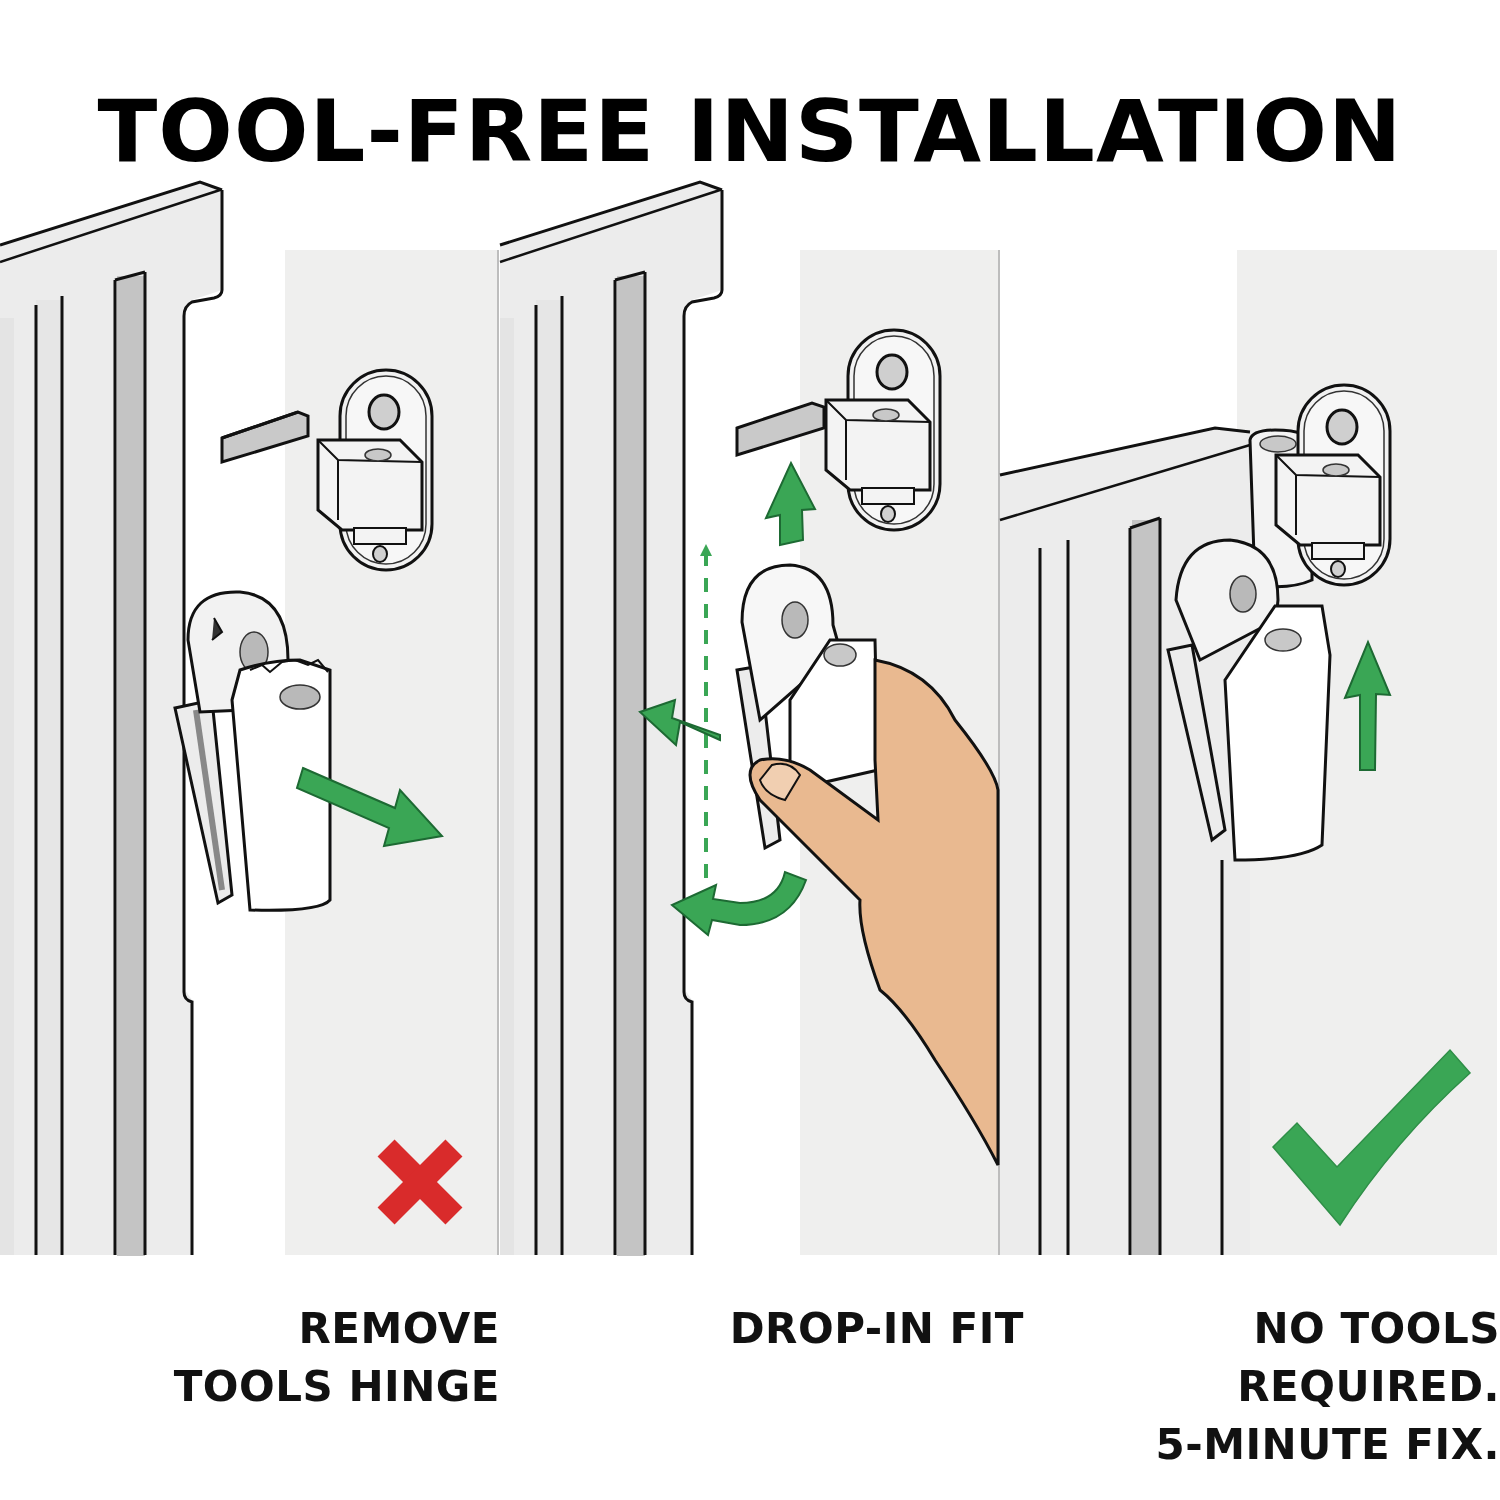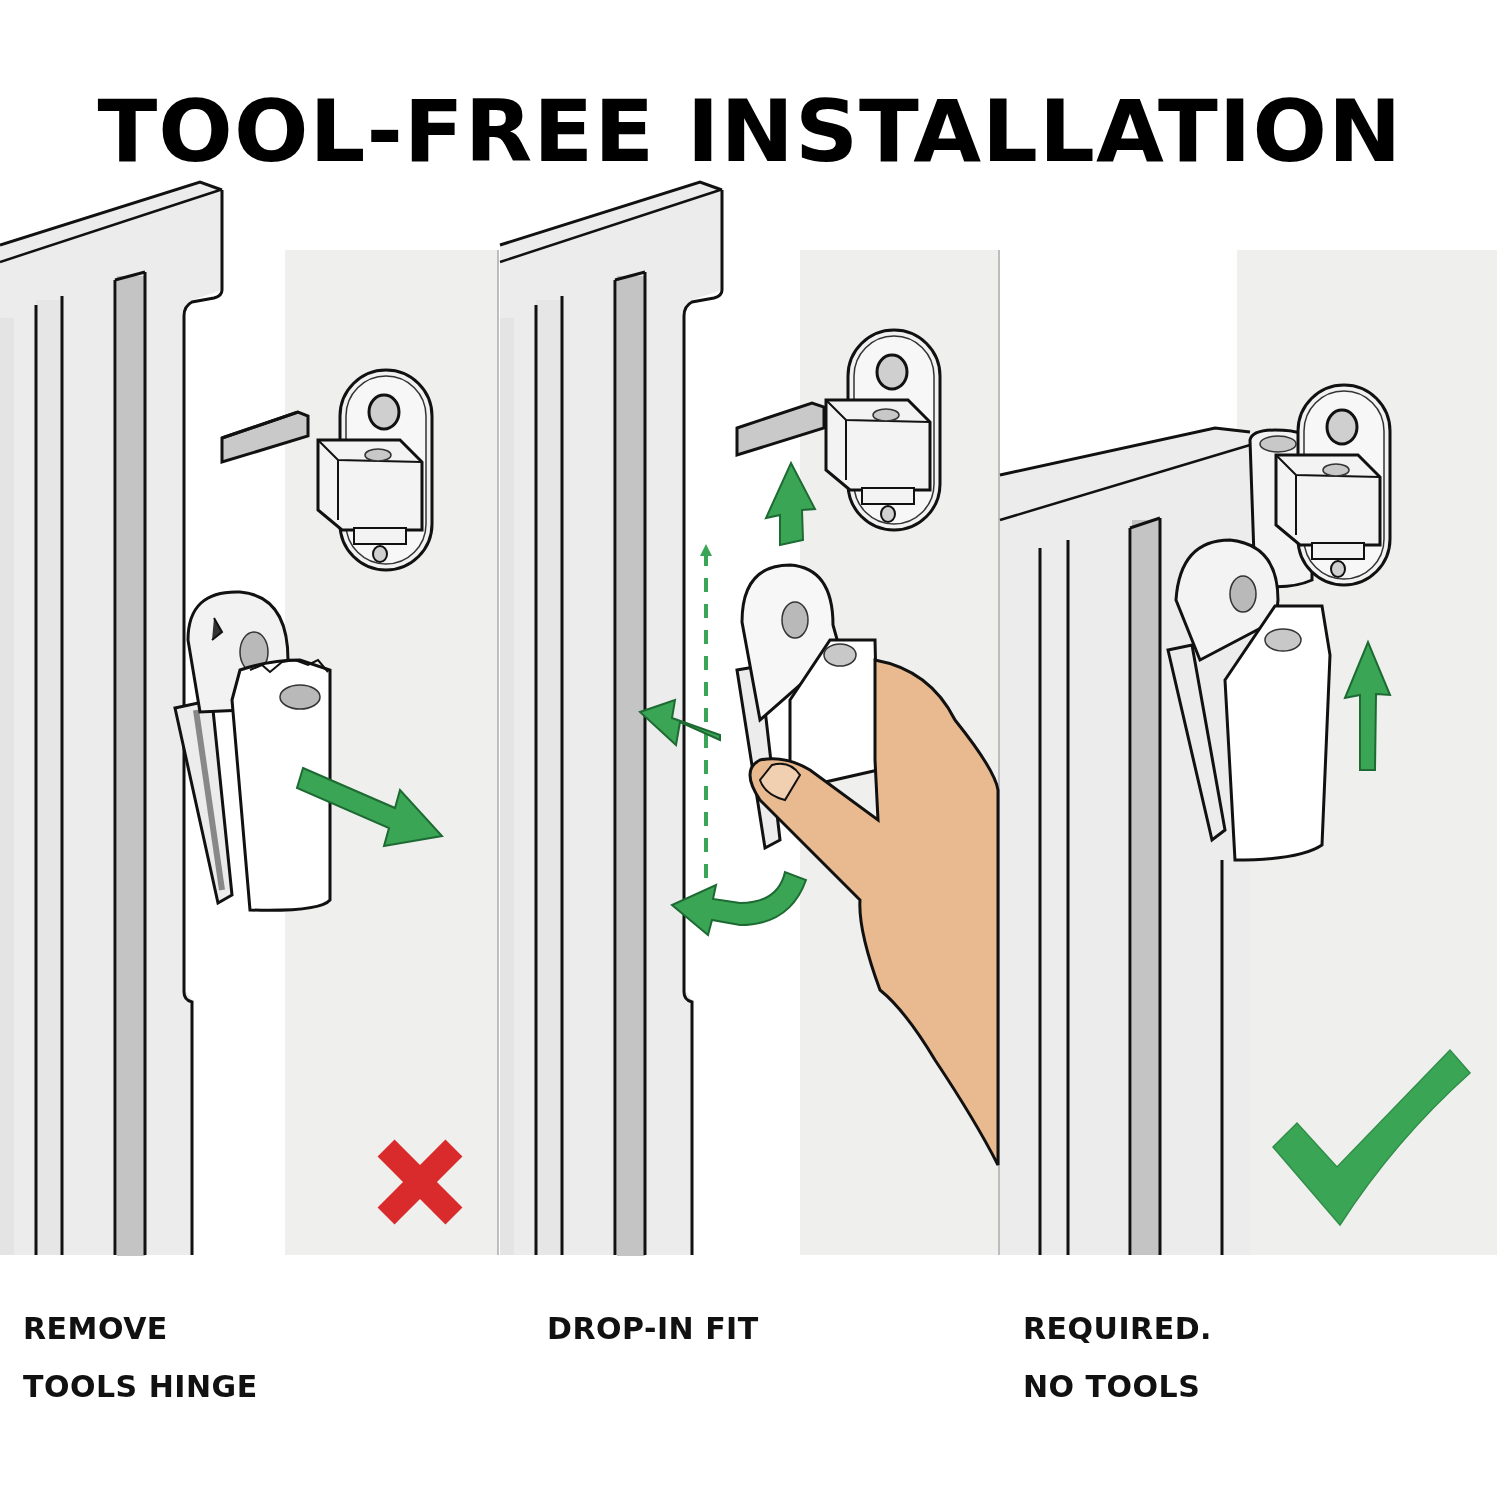--- a/index.html
+++ b/index.html
@@ -2,23 +2,23 @@
 <html><head>
 <meta charset="utf-8">
 <style>
   html, body { margin: 0; padding: 0; background: #ffffff; }
   body { width: 1500px; height: 1500px; position: relative; overflow: hidden;
          font-family: "Liberation Sans", "DejaVu Sans", sans-serif; }
   .title { position: absolute; left: 0; top: 88px; width: 1500px; text-align: center;
            font-size: 86px; font-weight: 700; letter-spacing: 1px; color: #000;
            font-family: "DejaVu Sans", sans-serif; line-height: 1; transform: scaleX(1.02); }
   .stage { position: absolute; left: 0; top: 0; width: 1500px; height: 1500px; }
-  .caption { position: absolute; top: 1300px; text-align: left; font-weight: 700;
-             font-size: 30px; line-height: 58px; color: #111;
-             font-family: "DejaVu Sans", sans-serif; letter-spacing: 0.5px; padding-left: 23px; }
+  .caption { position: absolute; top: 1300px; text-align: right; font-weight: 700;
+             font-size: 42px; line-height: 58px; color: #111;
+             font-family: "DejaVu Sans", sans-serif; letter-spacing: 0.5px; }
   .caption div { white-space: nowrap; }
   .cap1 { left: 0; width: 500px; }
   .cap2 { left: 524px; width: 500px; }
   .cap3 { left: 1000px; width: 500px; }
 </style>
 </head>
 <body>
 
 <div class="title">TOOL-FREE INSTALLATION</div>
 
@@ -141,15 +141,16 @@
 </svg>
 
 <div class="caption cap1">
   <div>REMOVE</div>
   <div>TOOLS HINGE</div>
 </div>
 <div class="caption cap2">
   <div>DROP-IN FIT</div>
 </div>
 <div class="caption cap3">
+  <div>NO TOOLS</div>
   <div>REQUIRED.</div>
-  <div>NO TOOLS</div>
+  <div>5-MINUTE FIX.</div>
 </div>
 
 </body></html>

